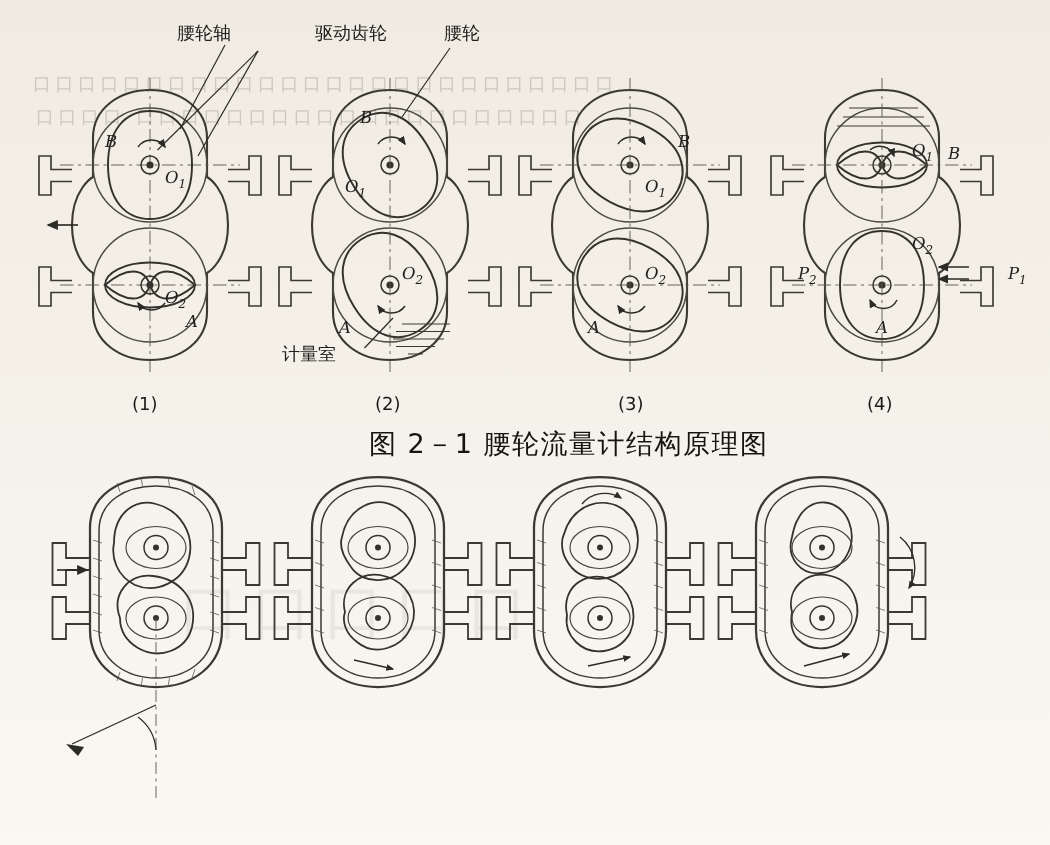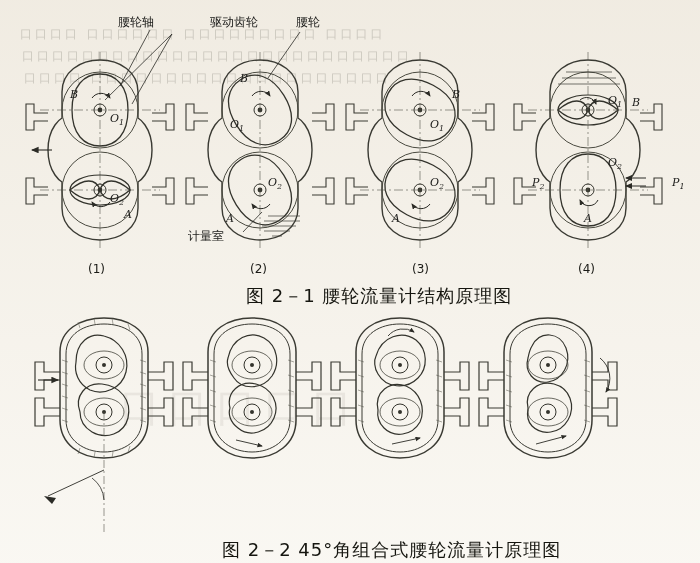--- a/index.html
+++ b/index.html
@@ -73,21 +73,20 @@
   .sub {
     font-size: 8px;
     vertical-align: sub;
   }
 </style>
 </head>
 <body>
 
 <div id="page">
 
-  <div class="ghost-text ghost-row1">口口口口 口口口口口口 口口口口口口口口口 口口口口</div>
   <div class="ghost-text ghost-row2">口口口口口口口口口口口口口口口口口口口口口口口口口口</div>
   <div class="ghost-text ghost-row3">口口口口 口口口口口口口口口口口口口口口口口口口口</div>
   <div class="ghost-text ghost-big">口口口口口</div>
 
   <svg class="diagram" viewBox="0 0 700 563">
     <defs>
       <g id="rotorPair">
 
         <path d="M -34 -6 C -34 -26, -16 -40, 0 -40 C 16 -40, 34 -26, 34 -6
                  C 34 10, 18 18, 0 18 C -18 18, -34 10, -34 -6 Z" fill="none" stroke="#3a3a33" stroke-width="1.1"></path>
@@ -431,15 +430,14 @@
   <div class="lbl ital" style="left:608px; top:156px;">O<span class="sub">2</span></div>
   <div class="lbl ital" style="left:532px; top:176px;">P<span class="sub">2</span></div>
   <div class="lbl ital" style="left:672px; top:176px;text-align:right;">P<span class="sub">1</span></div>
 
   <div class="panel-num" style="left:88px; top:262px;">(1)</div>
   <div class="panel-num" style="left:250px; top:262px;">(2)</div>
   <div class="panel-num" style="left:412px; top:262px;">(3)</div>
   <div class="panel-num" style="left:578px; top:262px;">(4)</div>
 
   <div class="caption" style="left:246px; top:284px;">图 2－1   腰轮流量计结构原理图</div>
-  <div class="caption" style="left:222px; top:538px;">图 2－2   45°角组合式腰轮流量计原理图</div>
 
 </div>
 
 </body></html>

